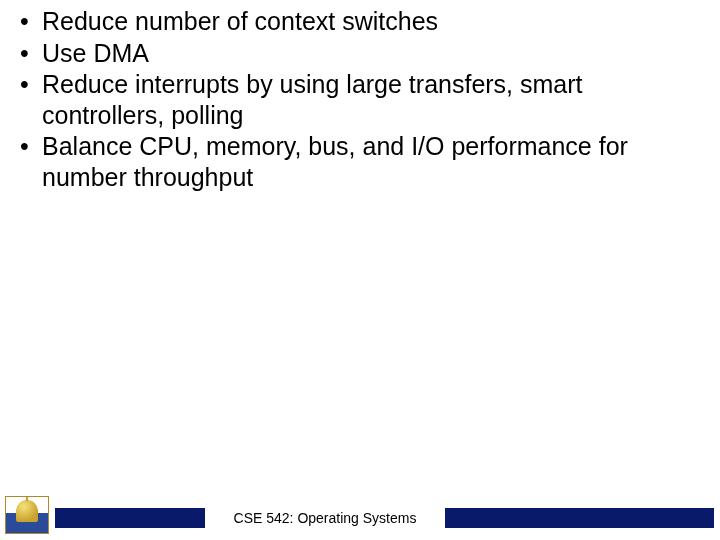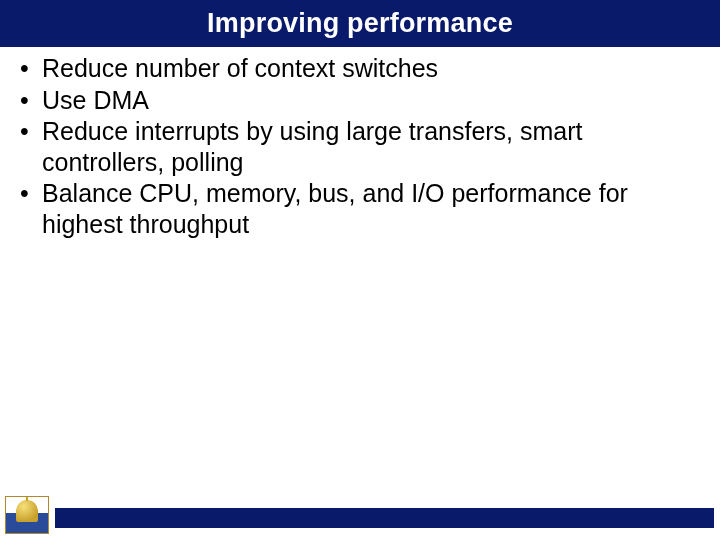--- a/index.html
+++ b/index.html
@@ -101,35 +101,33 @@
     justify-content: center;
     color: #000;
     font-size: 14px;
   }
   .bar-right { flex: 1; }
 </style>
 </head>
 <body>
 
 <div class="slide">
-  <div class="title-bar">
-    <h1>Improving performance</h1>
-  </div>
 
   <div class="content">
     <ul class="bullets">
       <li>Reduce number of context switches</li>
       <li>Use DMA</li>
       <li>Reduce interrupts by using large transfers, smart controllers, polling</li>
-      <li>Balance CPU, memory, bus, and I/O performance for highest throughput</li>
+      <li>Balance CPU, memory, bus, and I/O performance for number throughput</li>
     </ul>
   </div>
 
   <div class="footer">
     <div class="footer-icon">
       <div class="dome"></div>
     </div>
     <div class="footer-bars">
       <div class="bar-left"></div>
+      <div class="bar-center">CSE 542: Operating Systems</div>
       <div class="bar-right"></div>
     </div>
   </div>
 </div>
 
 </body></html>

